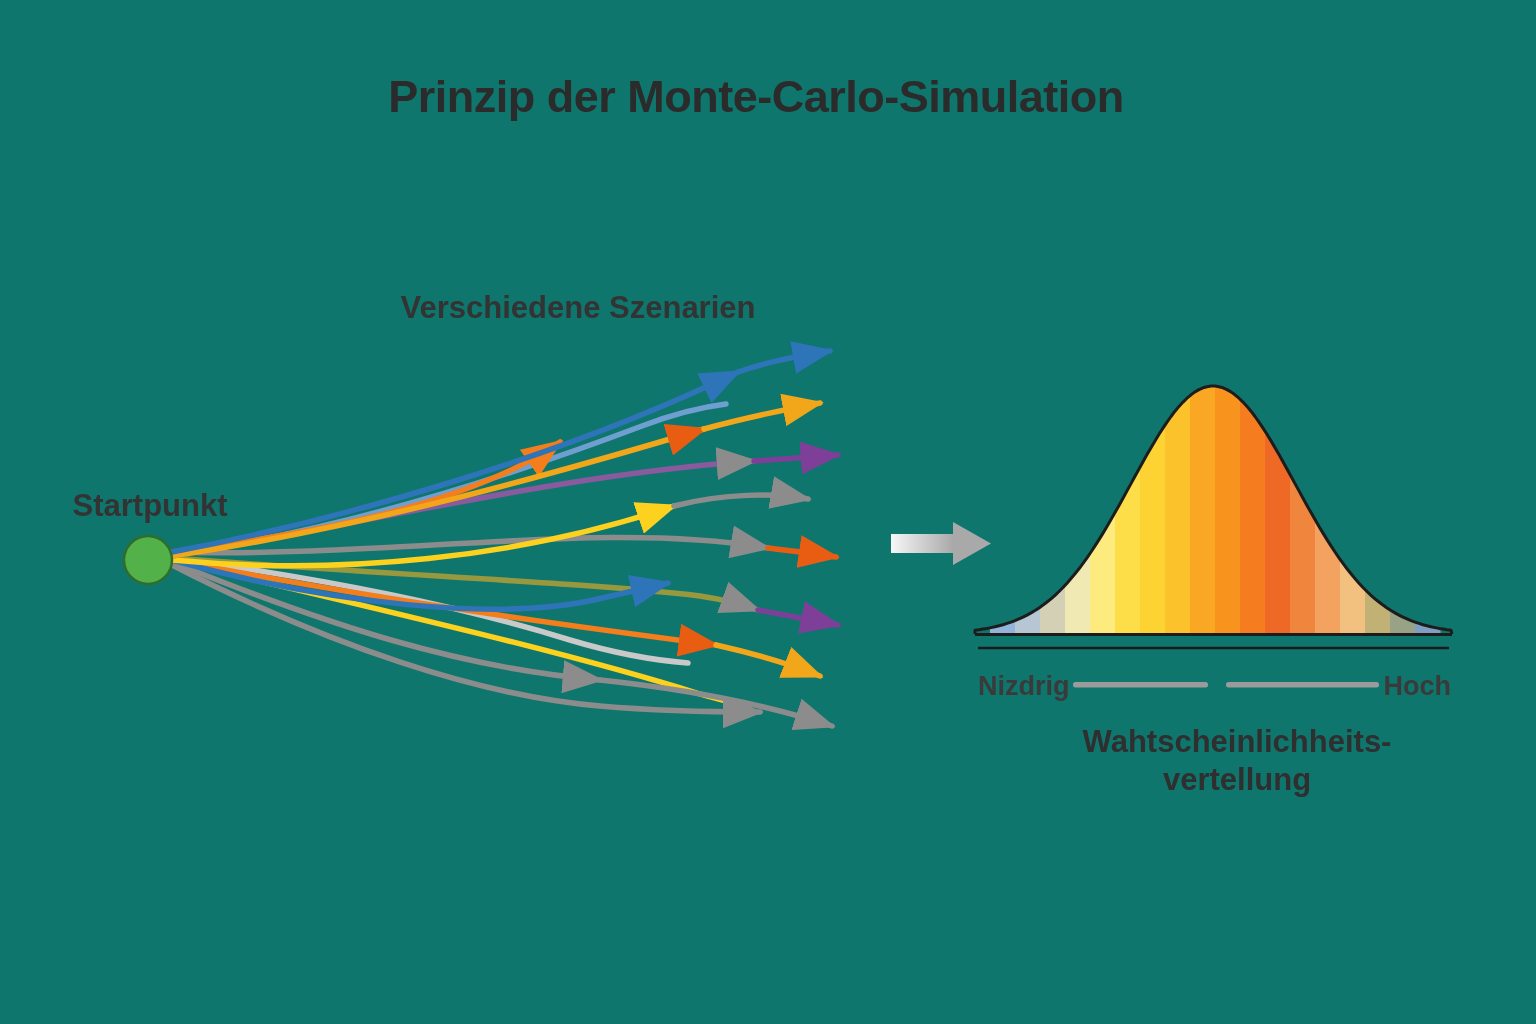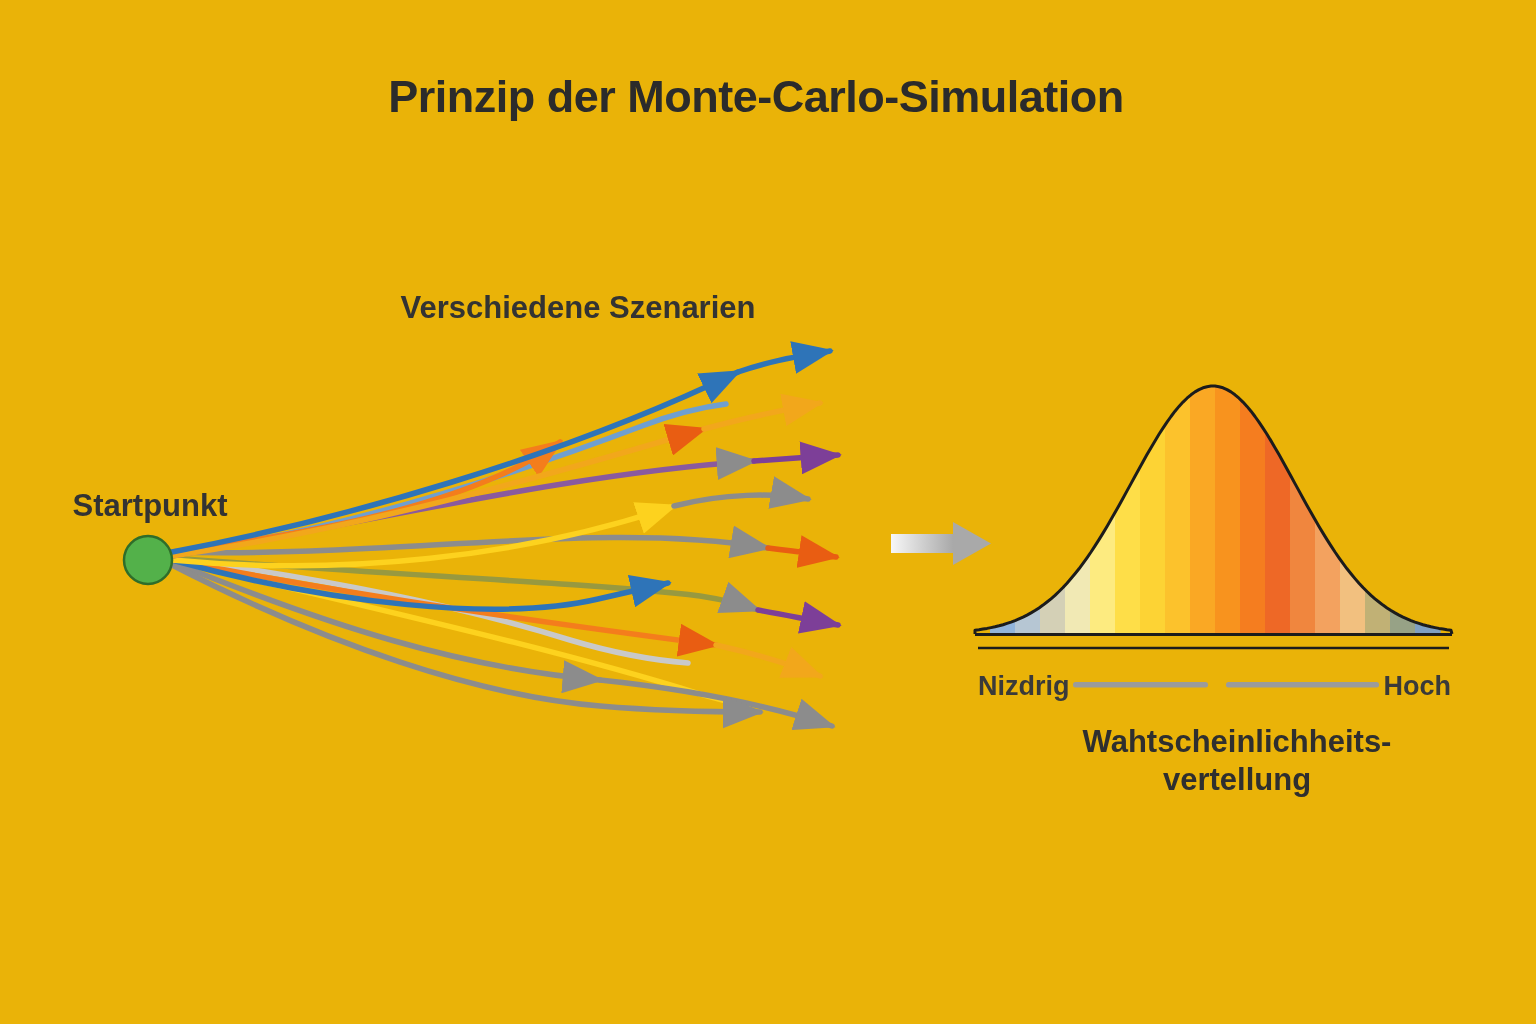--- a/index.html
+++ b/index.html
@@ -1,16 +1,16 @@
 <!DOCTYPE html>
 <html><head>
 <meta charset="utf-8">
 <style>
   html,body{margin:0;padding:0;background:#fcfcfc;}
-  .stage{position:relative;width:1536px;height:1024px;background:#eab308;overflow:hidden;}
+  .stage{position:relative;width:1536px;height:1024px;background:#0f766e;overflow:hidden;}
   svg{position:absolute;inset:0;}
   .t{font-family:"Liberation Sans","DejaVu Sans",sans-serif;font-weight:700;}
   .title-t{font-size:45px;fill:#2b2b2b;letter-spacing:-0.5px;}
   .label-t{font-size:31px;fill:#333333;}
   .small-t{font-size:27px;fill:#3a3a3a;}
   .caption-t{font-size:31px;fill:#2f2f2f;}
 </style>
 </head>
 <body>
 

